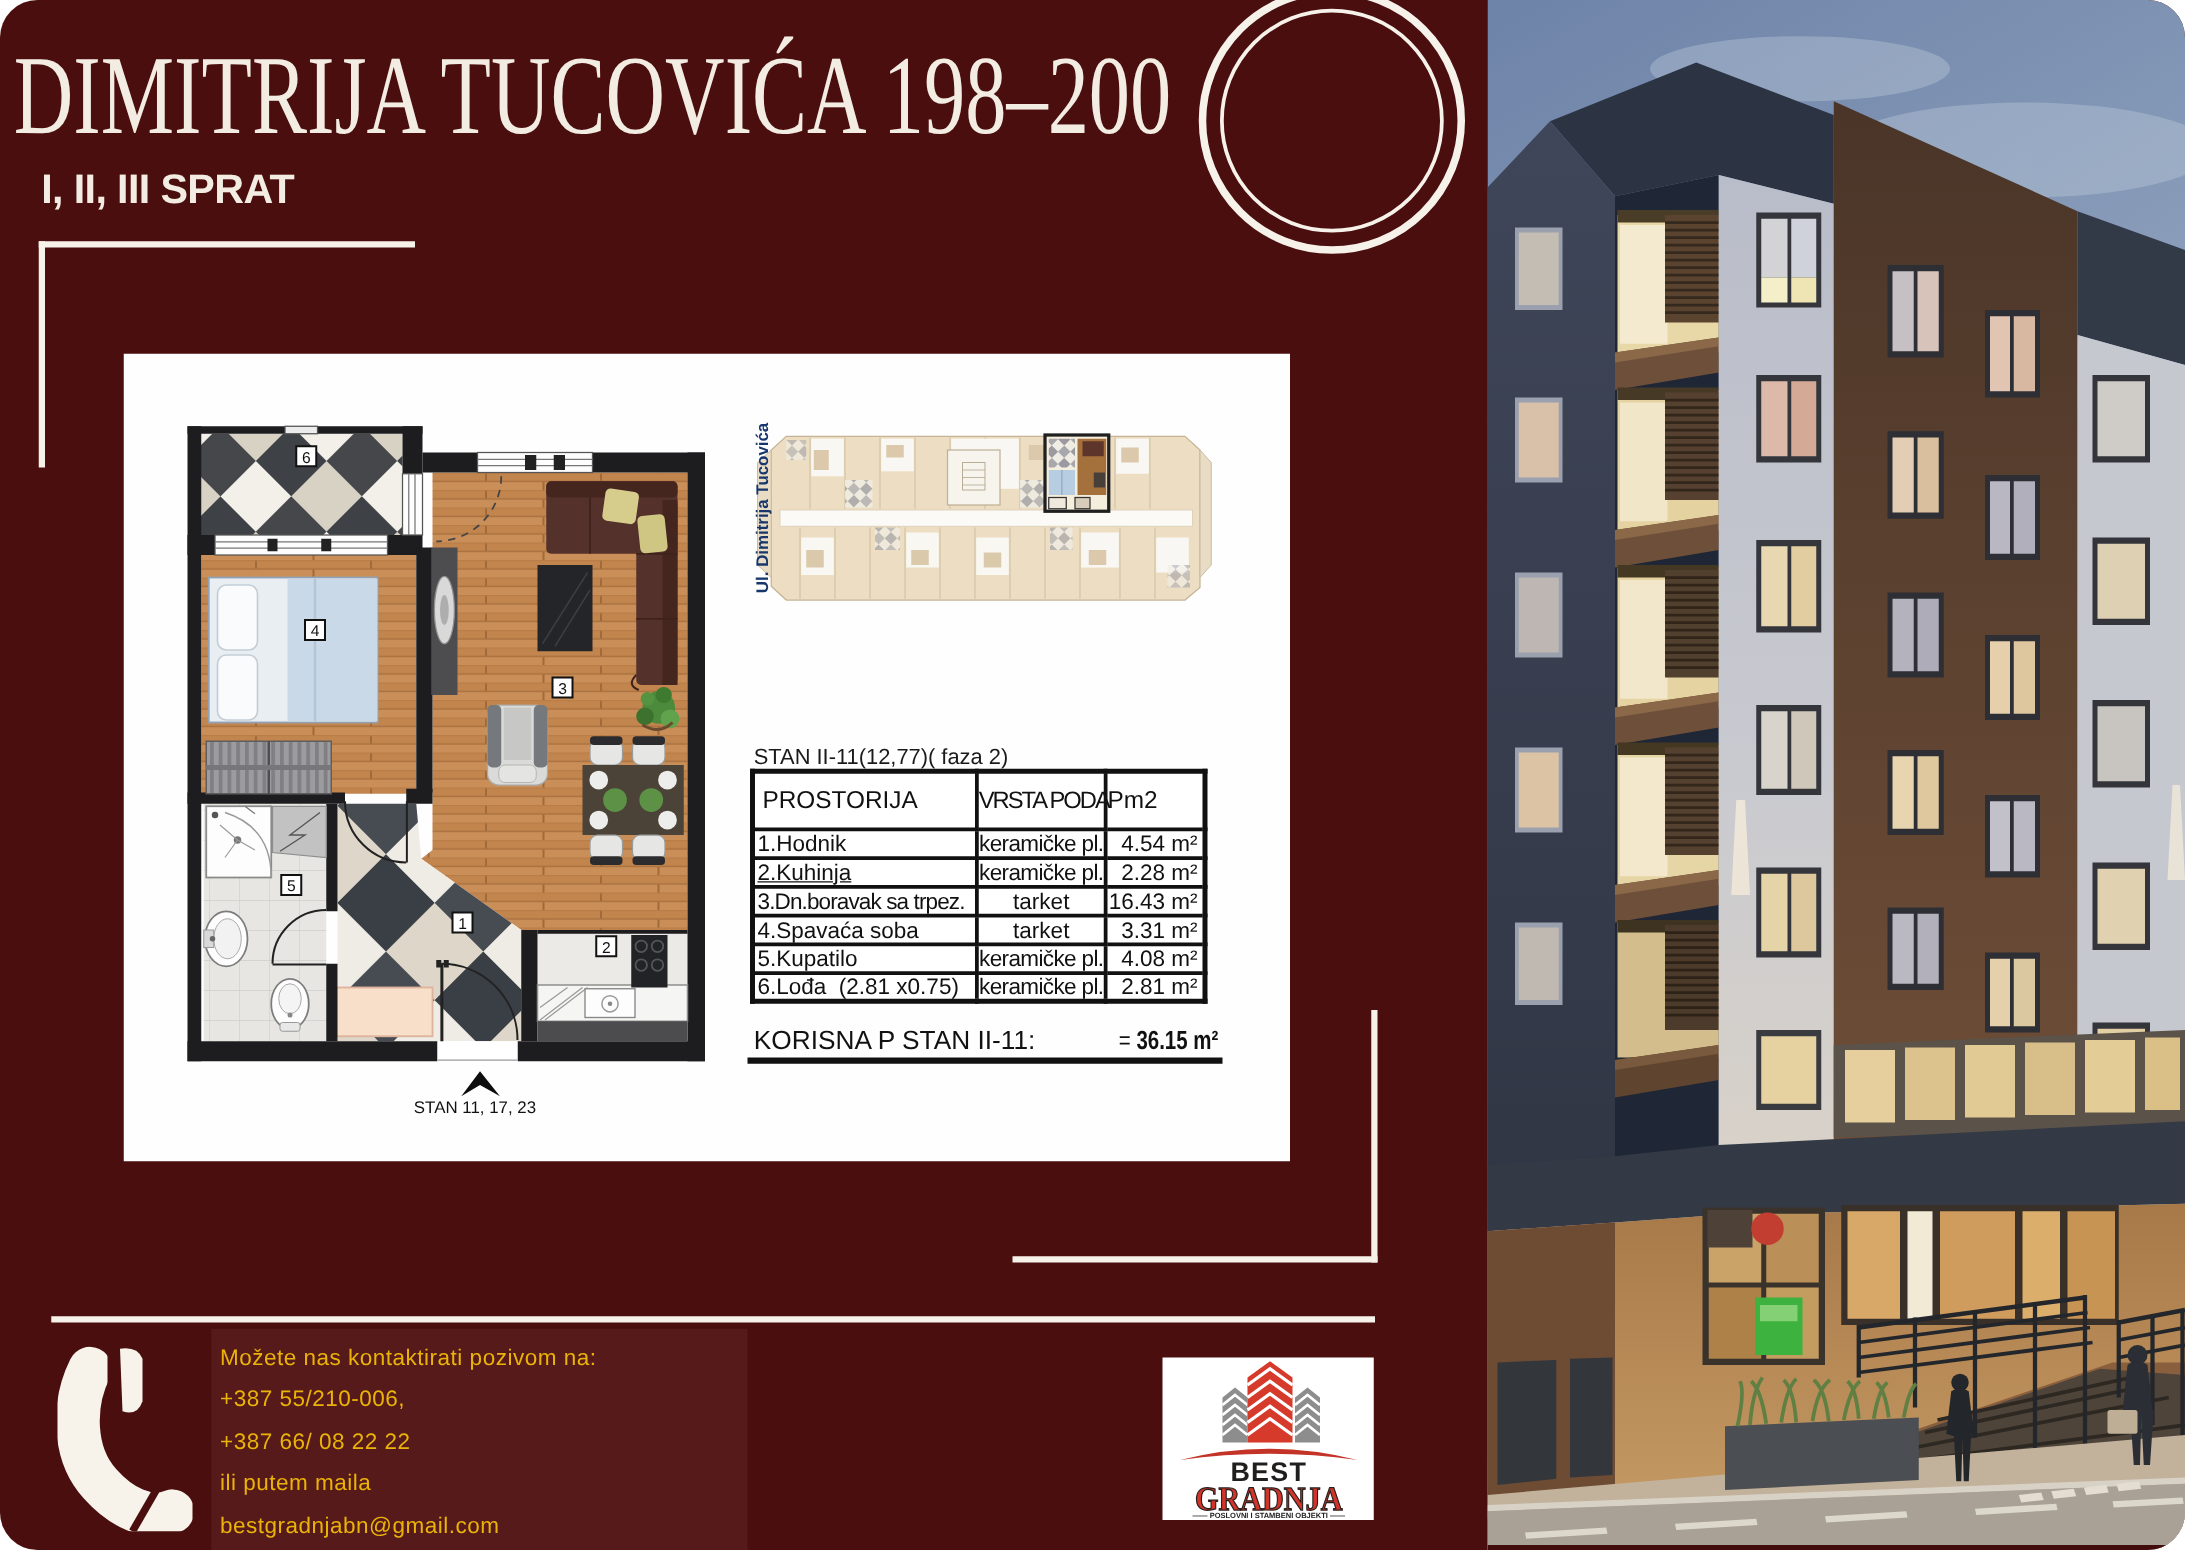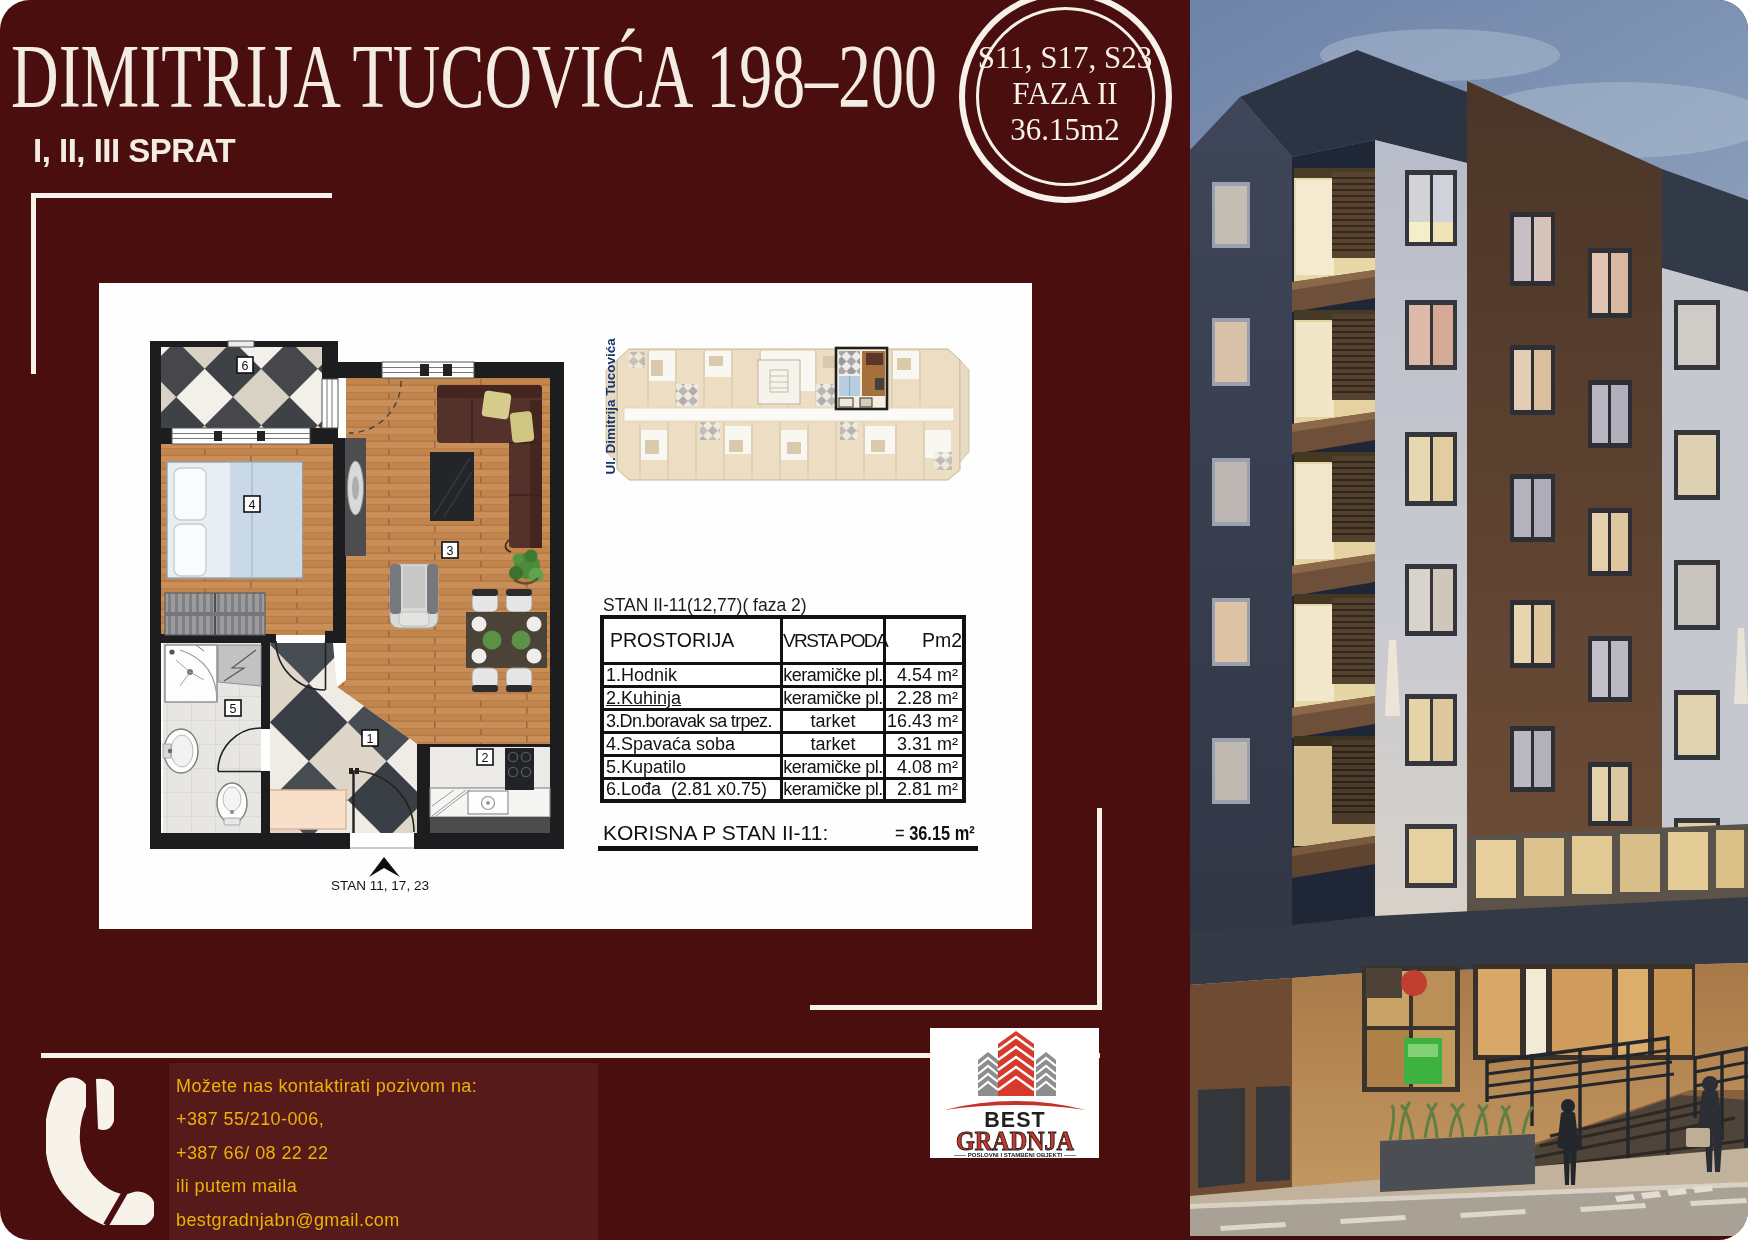--- a/index.html
+++ b/index.html
@@ -319,22 +319,20 @@
 
   <div class="abs" style="left:11px;top:25px;font-family:'Liberation Serif',serif;
        font-size:90px;color:#f3ece2;white-space:nowrap;transform:scaleX(0.733);transform-origin:0 0;">DIMITRIJA TUCOVIĆA 198–200</div>
 
   <div class="abs" style="left:33px;top:132px;font-size:33px;font-weight:bold;color:#f3ece2;letter-spacing:-0.5px;">I, II, III SPRAT</div>
 
   <div class="abs" style="left:959px;top:-10px;width:213px;height:213px;border:6px solid #f6f1e9;border-radius:50%;box-sizing:border-box;"></div>
 
   <div class="abs" style="left:976px;top:7px;width:179px;height:179px;border:3.5px solid #f6f1e9;border-radius:50%;box-sizing:border-box;"></div>
 
-  <div class="abs" style="left:965px;top:40px;width:200px;text-align:center;font-family:'Liberation Serif',serif;
-       font-size:31px;line-height:36px;color:#f6f1e9;">S11, S17, S23<br>FAZA II<br>36.15m2</div>
 
   <div class="abs" style="left:31px;top:193px;width:301px;height:5px;background:#f6f1e9;"></div>
 
   <div class="abs" style="left:31px;top:193px;width:5px;height:181px;background:#f6f1e9;"></div>
 
   <div class="abs" style="left:99px;top:283px;width:933px;height:646px;background:#fefefe;"></div>
 
   <div class="abs" id="floorplan-slot" style="left:140px;top:330px;width:450px;height:570px;">
   <svg width="450" height="570" viewBox="140 330 450 570" xmlns="http://www.w3.org/2000/svg">
     <defs>
@@ -706,21 +704,21 @@
   </div>
 
   <div class="abs" style="left:603px;top:595px;font-size:17.5px;color:#1a1a1a;">STAN II-11(12,77)( faza 2)</div>
 
   <table class="abs" style="left:600px;top:615px;width:364px;border-collapse:collapse;background:#fff;
          border:4.5px solid #111;font-size:18px;color:#111;table-layout:fixed;line-height:1;">
     <tbody>
         <tr style="height:46px;">
       <td style="border:3px solid #111;width:170px;padding:0 0 0 6px;font-size:19.5px;white-space:nowrap;">PROSTORIJA</td>
       <td style="border:3px solid #111;width:100px;padding:0;text-align:center;letter-spacing:-1.6px;font-size:19px;white-space:nowrap;">VRSTA PODA</td>
-      <td style="border:3px solid #111;width:76px;padding:0;text-align:right;font-size:19.5px;">Pm2</td>
+      <td style="border:3px solid #111;width:76px;padding:0;text-align:left;font-size:19.5px;">Pm2</td>
     </tr>
     <tr style="height:23px;">
           <td style="border:3px solid #111;padding:0 0 0 2px;white-space:nowrap;">1.Hodnik</td>
           <td style="border:3px solid #111;padding:0;text-align:center;white-space:nowrap;letter-spacing:-0.5px;">keramičke pl.</td>
           <td style="border:3px solid #111;padding:0 4px 0 0;text-align:right;white-space:nowrap;">4.54 m²</td>
         </tr>
     <tr style="height:23px;">
           <td style="border:3px solid #111;padding:0 0 0 2px;white-space:nowrap;text-decoration:underline;">2.Kuhinja</td>
           <td style="border:3px solid #111;padding:0;text-align:center;white-space:nowrap;letter-spacing:-0.5px;">keramičke pl.</td>
           <td style="border:3px solid #111;padding:0 4px 0 0;text-align:right;white-space:nowrap;">2.28 m²</td>
@@ -774,21 +772,21 @@
   </div>
 
   <div class="abs" style="left:176px;top:1070px;font-size:18px;line-height:33.4px;color:#eab308;letter-spacing:0.4px;">
     Možete nas kontaktirati pozivom na:<br>
     +387 55/210-006,<br>
     +387 66/ 08 22 22<br>
     ili putem maila<br>
     bestgradnjabn@gmail.com
   </div>
 
-  <div class="abs" id="logo-slot" style="left:930px;top:1028px;width:169px;height:130px;background:#fff;">
+  <div class="abs" id="logo-slot" style="left:930px;top:1086px;width:169px;height:130px;background:#fff;">
   <svg width="169" height="130" viewBox="0 0 169 130" xmlns="http://www.w3.org/2000/svg">
 
     <g>
       <polygon points="48,68 48,32 58,24 68,32 68,68" fill="#8d8d8d"></polygon>
       <path d="M48 38 L58 30 L68 38 M48 46 L58 38 L68 46 M48 54 L58 46 L68 54 M48 62 L58 54 L68 62" stroke="#fff" stroke-width="2.2" fill="none"></path>
     </g>
 
     <g>
       <polygon points="106,68 106,32 116,24 126,32 126,68" fill="#8d8d8d"></polygon>
       <path d="M106 38 L116 30 L126 38 M106 46 L116 38 L126 46 M106 54 L116 46 L126 54 M106 62 L116 54 L126 62" stroke="#fff" stroke-width="2.2" fill="none"></path>

